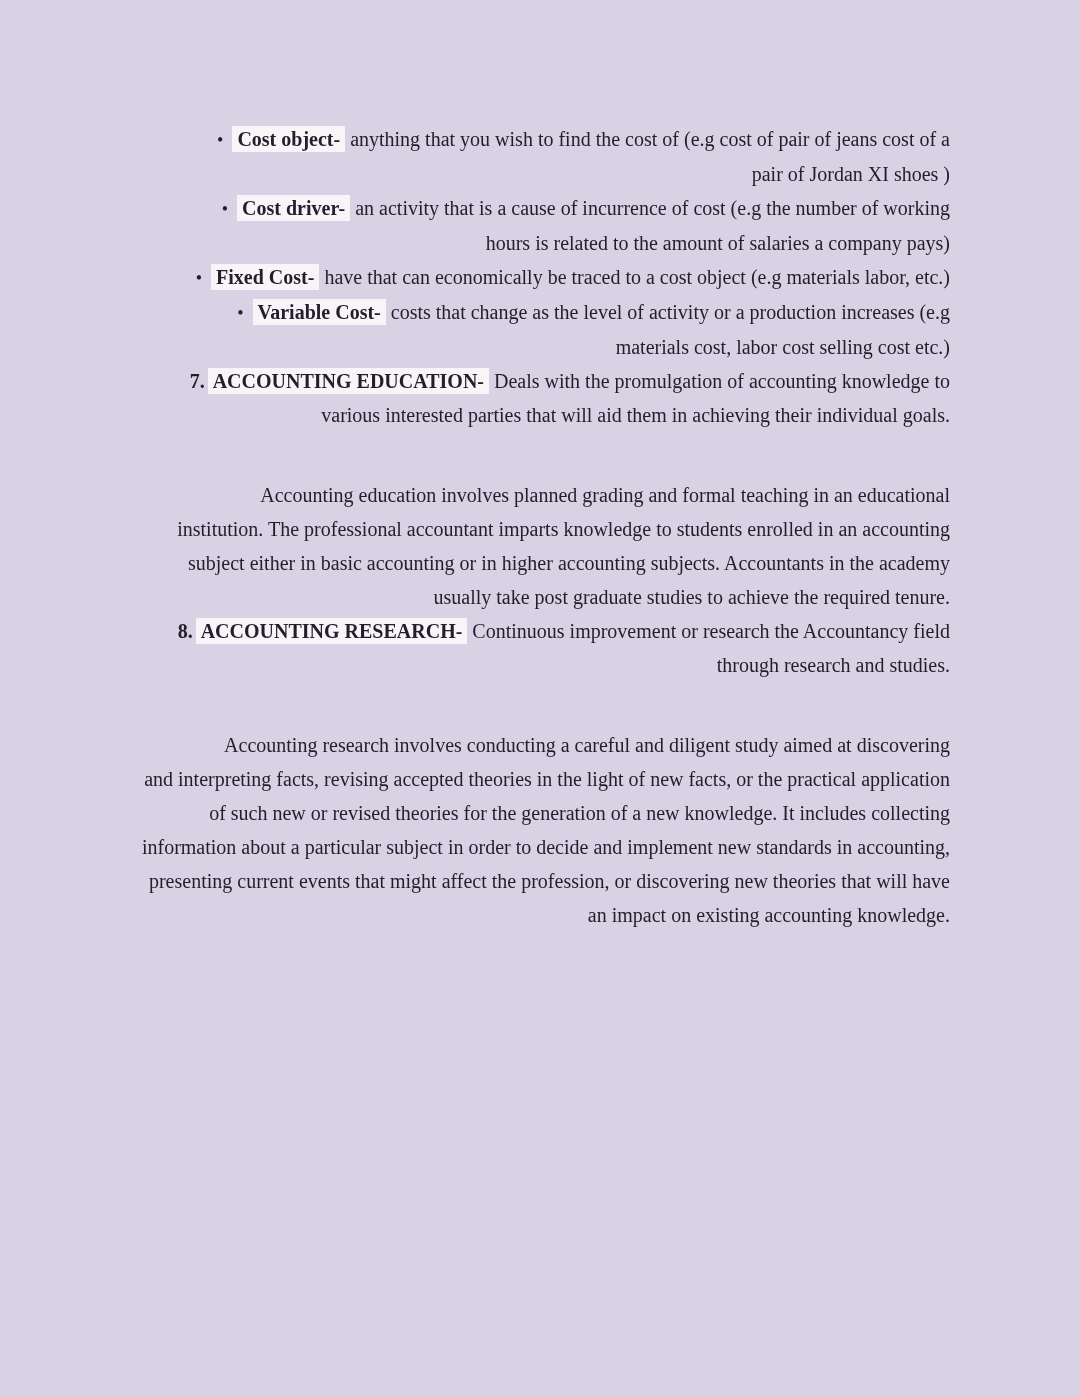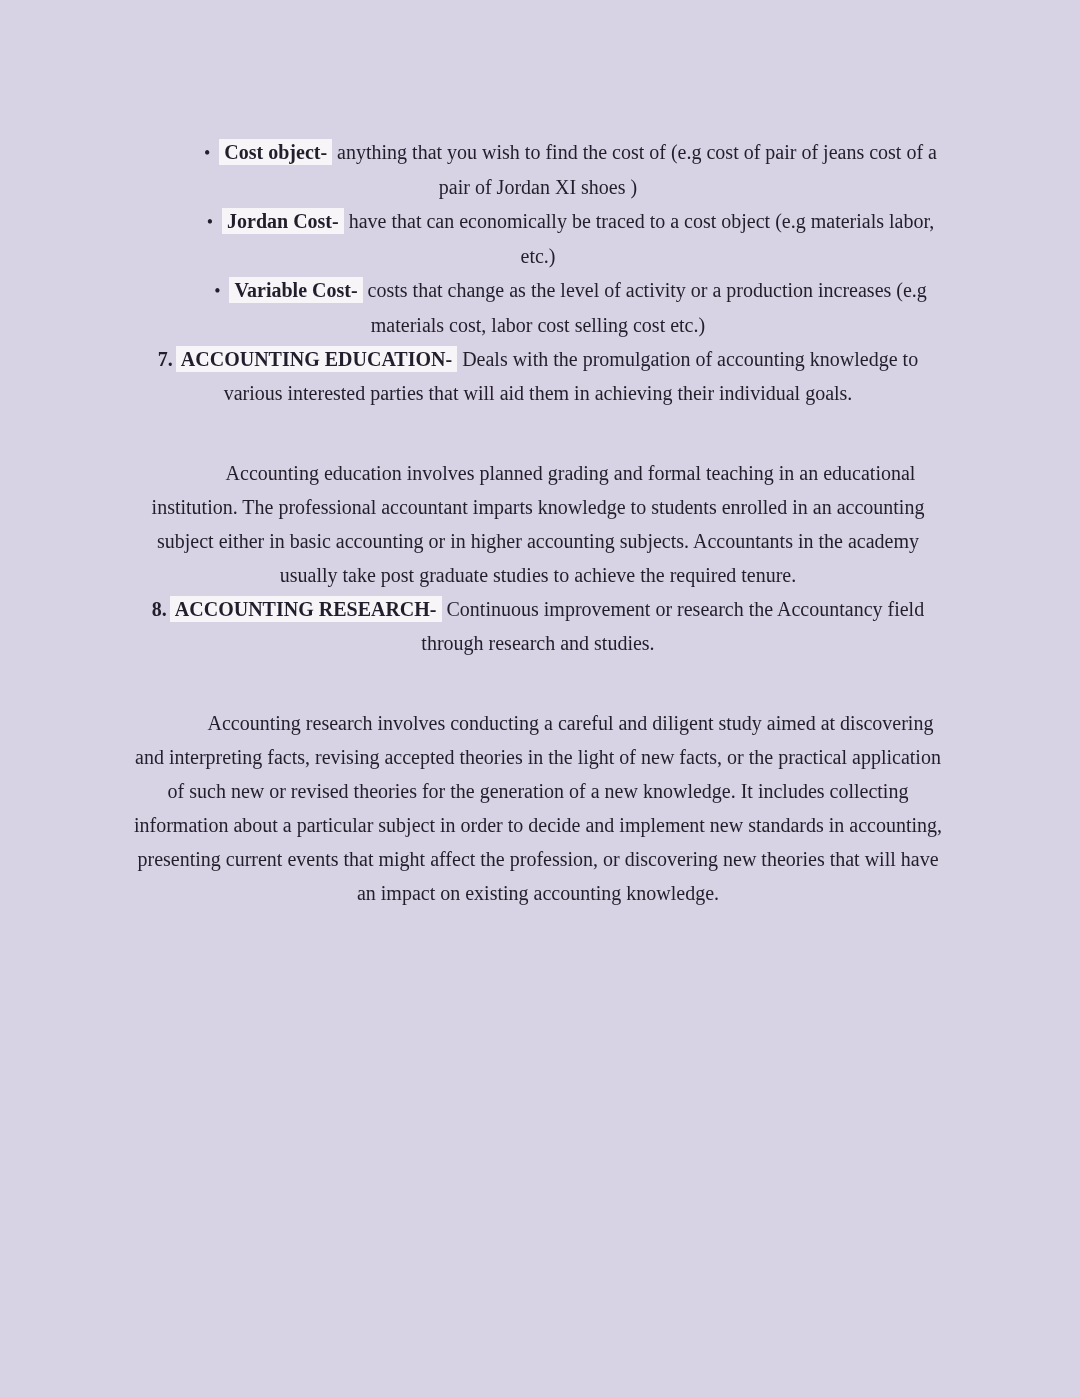--- a/index.html
+++ b/index.html
@@ -14,29 +14,29 @@
   }
   .page {
     position: relative;
     width: 1080px;
     height: 1397px;
     background: #d8d2e5;
   }
   .content {
     box-sizing: border-box;
     position: absolute;
-    top: 17px;
+    top: 4px;
     left: 0;
     width: 1078px;
     padding: 118px 128px 0 126px;
     font-family: "Liberation Serif", serif;
     font-size: 20px;
     line-height: 34px;
     color: #221e2b;
-    text-align: center;
+    text-align: right;
   }
   p {
     margin: 0;
   }
   .indent-first {
     text-indent: 65px;
   }
   .bullet-glyph {
     display: inline-block;
     text-indent: 0;
@@ -60,22 +60,23 @@
   }
 </style>
 </head>
 <body>
 
 <div class="page">
   <div class="content">
 
     <p class="indent-first"><span class="bullet-glyph">•</span><span class="term">Cost object-</span> <span>anything that you wish to find the cost of (e.g cost of pair of jeans cost of a pair of Jordan XI shoes )</span></p>
 
+    <p class="indent-first"><span class="bullet-glyph">•</span><span class="term">Cost driver-</span> <span>an activity that is a cause of incurrence of cost (e.g the number of working hours is related to the amount of salaries a company pays)</span></p>
 
-    <p class="indent-first"><span class="bullet-glyph">•</span><span class="term">Jordan Cost-</span> <span>have that can economically be traced to a cost object (e.g materials labor, etc.)</span></p>
+    <p class="indent-first"><span class="bullet-glyph">•</span><span class="term">Fixed Cost-</span> <span>have that can economically be traced to a cost object (e.g materials labor, etc.)</span></p>
 
 
 
     <p class="indent-first"><span class="bullet-glyph">•</span><span class="term">Variable Cost-</span> <span>costs that change as the level of activity or a production increases (e.g materials cost, labor cost selling cost etc.)</span></p>
 
     <p class="section-heading"><span class="section-number">7.</span><span class="term">ACCOUNTING EDUCATION-</span> <span>Deals with the promulgation of accounting knowledge to various interested parties that will aid them in achieving their individual goals.</span></p>
 
     <p class="section-body indent-first">Accounting education involves planned grading and formal teaching in an educational institution. The professional accountant imparts knowledge to students enrolled in an accounting subject either in basic accounting or in higher accounting subjects. Accountants in the academy usually take post graduate studies to achieve the required tenure.</p>
 
     <p class="section-heading"><span class="section-number">8.</span><span class="term">ACCOUNTING RESEARCH-</span> <span>Continuous improvement or research the Accountancy field through research and studies.</span></p>

